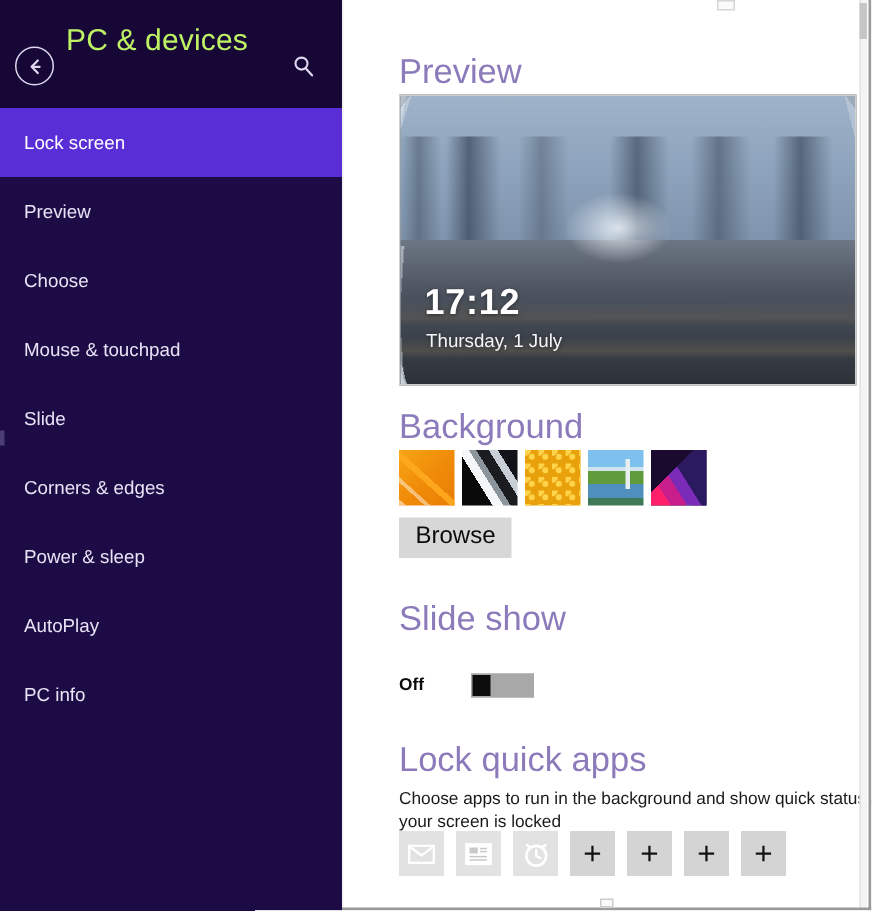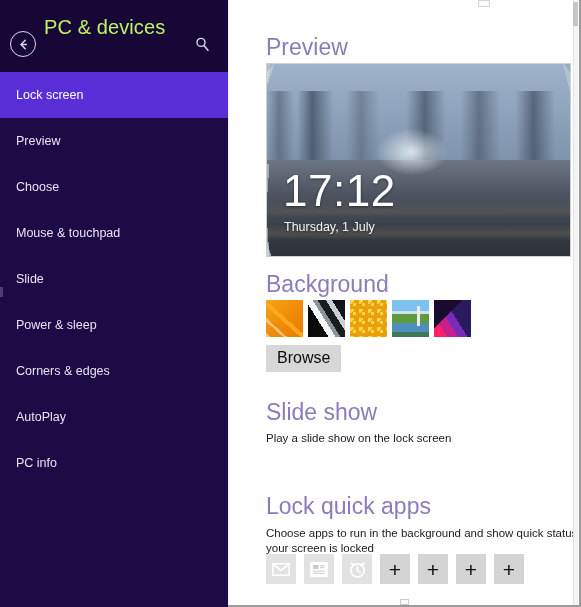--- a/index.html
+++ b/index.html
@@ -179,22 +179,22 @@
   #preview-vanish {
     position: absolute;
     left: 48%; top: 46%;
     width: 70px; height: 46px;
     transform: translate(-50%, -50%);
     background: radial-gradient(ellipse at center, rgba(236,242,248,.85) 0%, rgba(236,242,248,0) 72%);
   }
   #preview-clock {
     position: absolute;
     left: 16px; bottom: 40px;
-    font-size: 44px;
-    font-weight: 400;
+    font-size: 24px;
+    font-weight: 700;
     color: #ffffff;
     letter-spacing: 0.5px;
     text-shadow: 0 1px 3px rgba(0,0,0,.45);
   }
   #preview-date {
     position: absolute;
     left: 17px; bottom: 22px;
     font-size: 12.5px;
     font-weight: 400;
     color: #f3f5f8;
@@ -413,24 +413,24 @@
       <div class="nav-item">
         <span>Choose</span>
       </div>
       <div class="nav-item">
         <span>Mouse &amp; touchpad</span>
       </div>
       <div class="nav-item">
         <span>Slide</span>
       </div>
       <div class="nav-item">
+        <span>Corners &amp; edges</span>
+      </div>
+      <div class="nav-item">
         <span>Power &amp; sleep</span>
-      </div>
-      <div class="nav-item">
-        <span>Corners &amp; edges</span>
       </div>
       <div class="nav-item">
         <span>AutoPlay</span>
       </div>
       <div class="nav-item">
         <span>PC info</span>
       </div>
     </div>
 
     <div id="nav-scroll-nub"></div>
@@ -460,22 +460,27 @@
       <div class="thumb thumb-1"></div>
       <div class="thumb thumb-2"></div>
       <div class="thumb thumb-3"></div>
       <div class="thumb thumb-4"></div>
       <div class="thumb thumb-5"></div>
     </div>
 
     <button id="browse-button">Browse</button>
 
     <div class="section-heading" id="heading-slideshow">Slide show</div>
-    <div id="slideshow-desc">Play a slide show on the lock screen</div>
-
+
+    <div id="slideshow-toggle-row">
+      <span id="slideshow-state">Off</span>
+      <div id="slideshow-toggle">
+        <div id="slideshow-toggle-thumb"></div>
+      </div>
+    </div>
 
     <div class="section-heading" id="heading-lockapps">Lock quick apps</div>
     <div id="lockapps-desc">
       <span id="lockapps-desc-line1">Choose apps to run in the background and show quick status and notifica</span>
       <span id="lockapps-desc-line2">your screen is locked</span>
     </div>
 
     <div id="lockapps-row">
       <div class="app-tile filled">
         <span>

